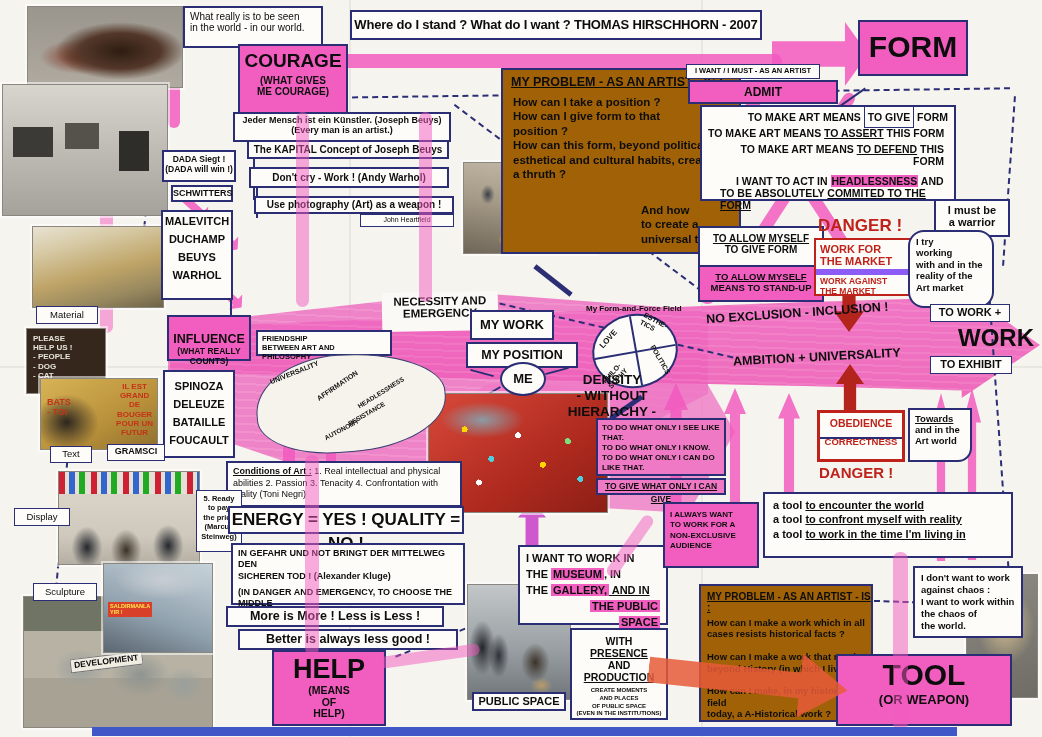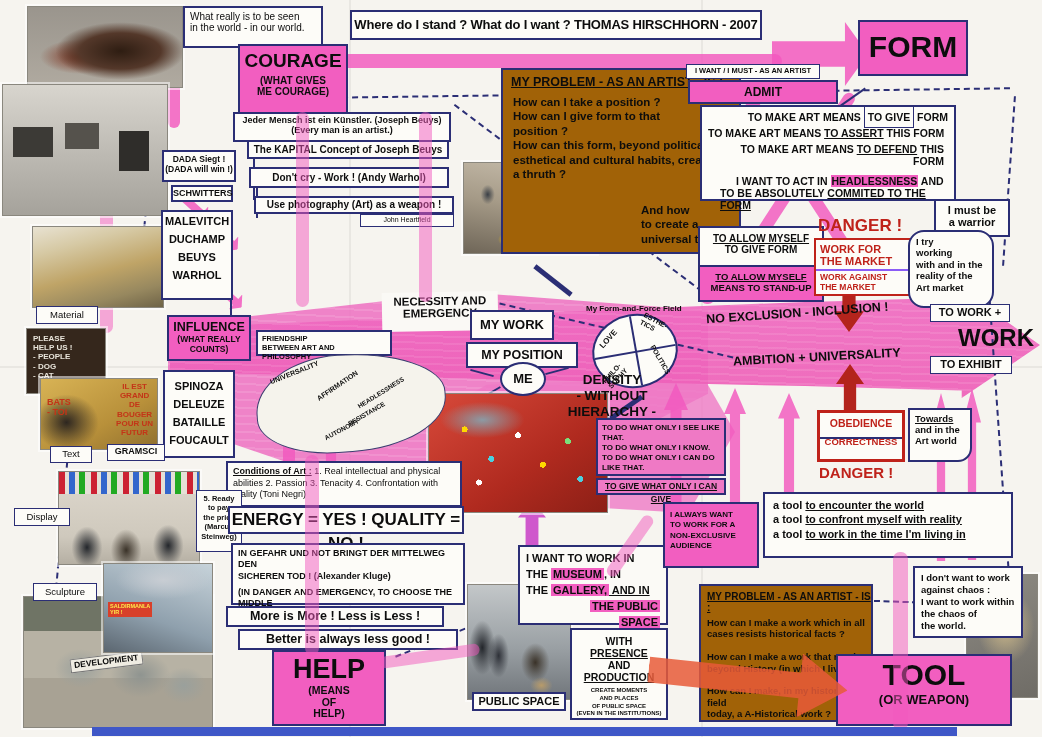--- a/index.html
+++ b/index.html
@@ -244,21 +244,21 @@
     <div class="ctr b" style="font-size:9.5px;background:#f25ec0;height:35px;padding-top:4px;box-sizing:border-box;border-top:2px solid #2b2e75">
       <div class="u">TO ALLOW MYSELF</div>
       <div>MEANS TO STAND-UP</div>
     </div>
   </div>
 
   <div class="abs b red" style="left:818px;top:216px;font-size:17px">DANGER !</div>
   <div class="bx redb" style="left:814px;top:238px;width:98px;height:58px;border-width:2.5px">
     <div class="b red ml" style="font-size:11px;padding:3px 4px 2px;line-height:1.1">WORK FOR
 THE MARKET</div>
-    <div class="b red ml" style="font-size:8.5px;padding:2px 4px;line-height:1.15;border-top:2px solid #8b5cf6">WORK AGAINST
+    <div class="b red ml" style="font-size:8.5px;padding:2px 4px;line-height:1.15;border-top:6px solid #8b5cf6">WORK AGAINST
 THE MARKET</div>
   </div>
   <div class="bx ml" style="left:908px;top:230px;width:86px;height:78px;border-radius:16px;font-size:9.5px;font-weight:600;padding:4px 6px;line-height:1.2">I try
 working
 with and in the
 reality of the
 Art market</div>
 
   <div class="abs b ml ctr" style="left:382px;top:292px;width:116px;height:36px;font-size:11.5px;background:#faf9f5;padding-top:3px;transform:rotate(-1deg)">NECESSITY AND
 EMERGENCY</div>
@@ -277,21 +277,21 @@
 SOPHY</span>
     <span class="cap" style="right:2px;bottom:18px;font-size:7px;transform:rotate(70deg)">POLITICS</span>
   </div>
 
   <div class="abs b" style="left:706px;top:306px;font-size:12.5px;transform:rotate(-4deg)">NO EXCLUSION - INCLUSION !</div>
   <div class="abs b" style="left:733px;top:350px;font-size:12.5px;transform:rotate(-3deg)">AMBITION + UNIVERSALITY</div>
   <div class="bx b ctr" style="left:930px;top:304px;width:80px;height:18px;border-width:1.5px;font-size:11px;line-height:15px">TO WORK +</div>
   <div class="abs b" style="left:958px;top:324px;font-size:24px">WORK</div>
   <div class="bx b ctr" style="left:930px;top:356px;width:82px;height:18px;border-width:1.5px;font-size:11px;line-height:15px">TO EXHIBIT</div>
 
-  <div class="bx pinkbg ctr" style="left:167px;top:315px;width:84px;height:46px;padding-top:3px">
+  <div class="bx pinkbg ctr" style="left:167px;top:315px;width:84px;height:46px;padding-top:15px">
     <div class="b" style="font-size:12.5px">INFLUENCE</div>
     <div class="b ml" style="font-size:8.5px">(WHAT REALLY
 COUNTS)</div>
   </div>
   <div class="bx b ml" style="left:256px;top:330px;width:136px;height:26px;font-size:7.5px;padding:2px 4px;line-height:1.2">FRIENDSHIP
 BETWEEN ART AND PHILOSOPHY</div>
 
   <div class="abs" style="left:256px;top:354px;width:188px;height:96px;background:#f5f3ec;border:1px solid #3b3e70;transform:rotate(-4deg);
        border-radius:48% 60% 55% 45%/60% 48% 55% 42%">
     <span class="cap" style="left:14px;top:10px;font-size:7px;transform:rotate(-18deg)">UNIVERSALITY</span>

